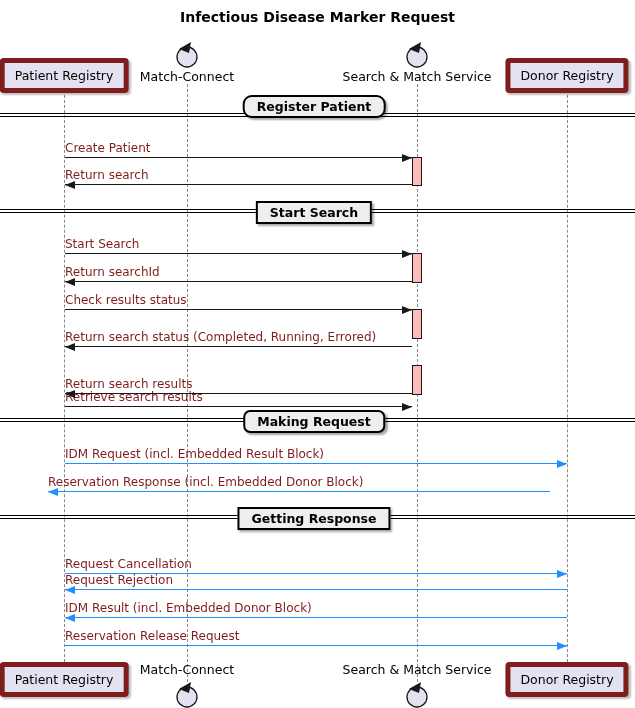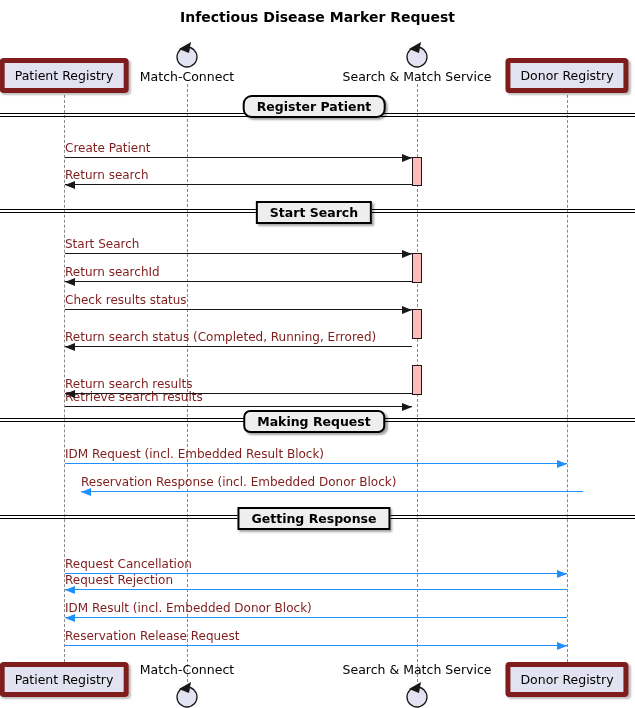--- a/index.html
+++ b/index.html
@@ -131,21 +131,21 @@
     <div class="line"></div>
   </div>
 
   <div class="divider-line" style="top:418px;"></div>
   <div class="divider-box" style="top:410px;border-radius:7px;">Making Request</div>
 
   <div class="msg blue right" style="left:65px; top:447px; width:502px;">
     <div class="lbl">IDM Request (incl. Embedded Result Block)</div>
     <div class="line"></div>
   </div>
-  <div class="msg blue left" style="left:81px; top:475px; width:502px;">
+  <div class="msg blue left" style="left:48px; top:475px; width:502px;">
     <div class="lbl">Reservation Response (incl. Embedded Donor Block)</div>
     <div class="line"></div>
   </div>
 
   <div class="divider-line" style="top:515px;"></div>
   <div class="divider-box" style="top:507px;">Getting Response</div>
 
   <div class="msg blue right" style="left:65px; top:545px; width:502px;margin-top:12px;">
     <div class="lbl">Request Cancellation</div>
     <div class="line"></div>

